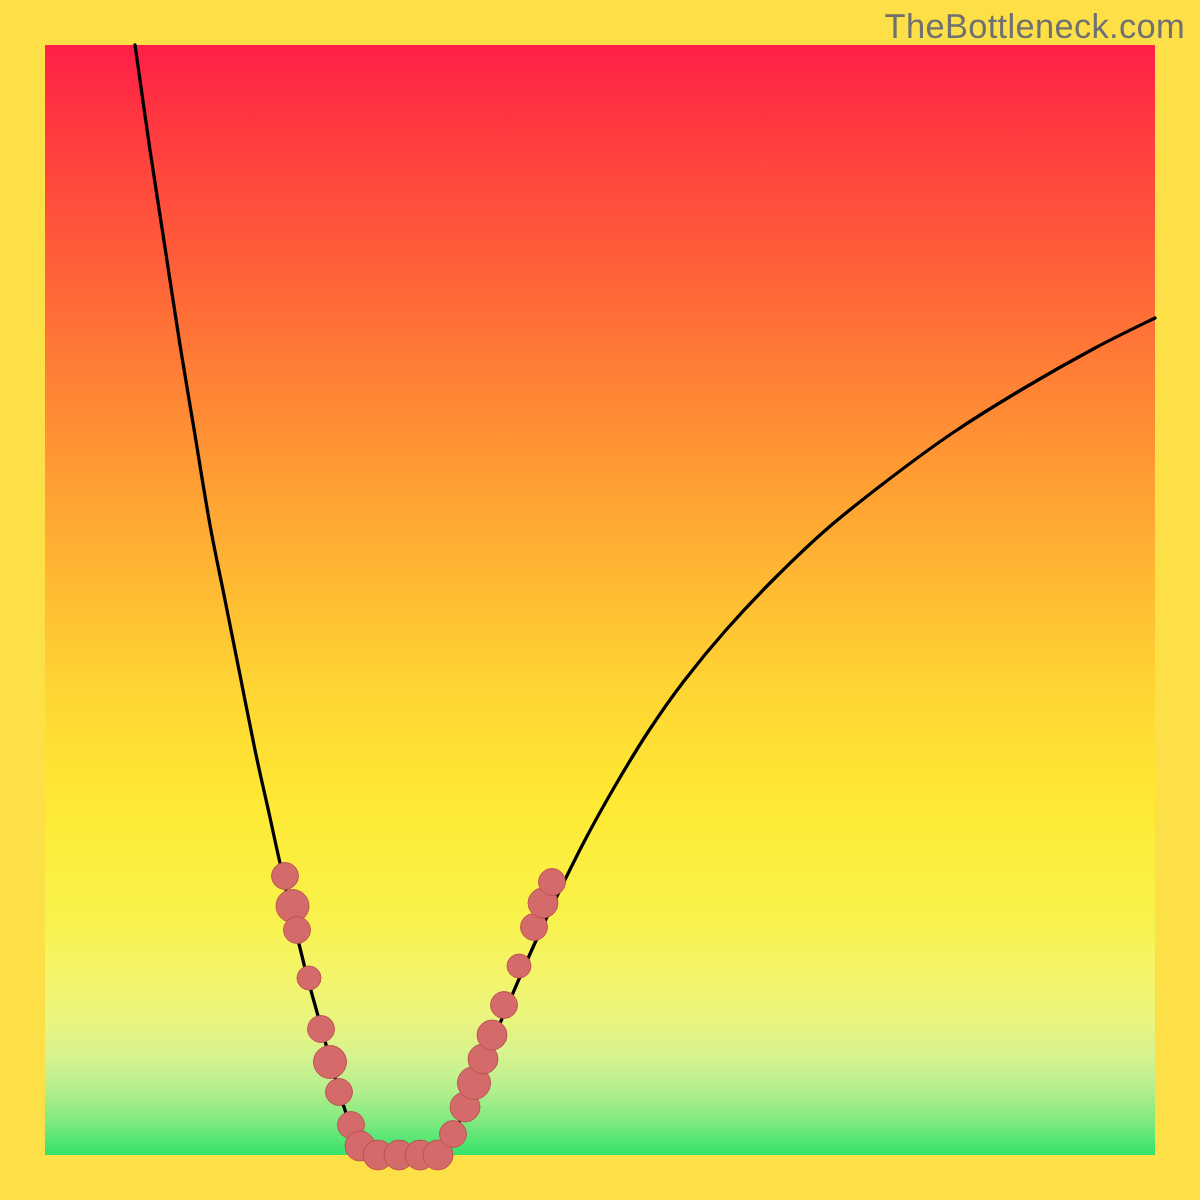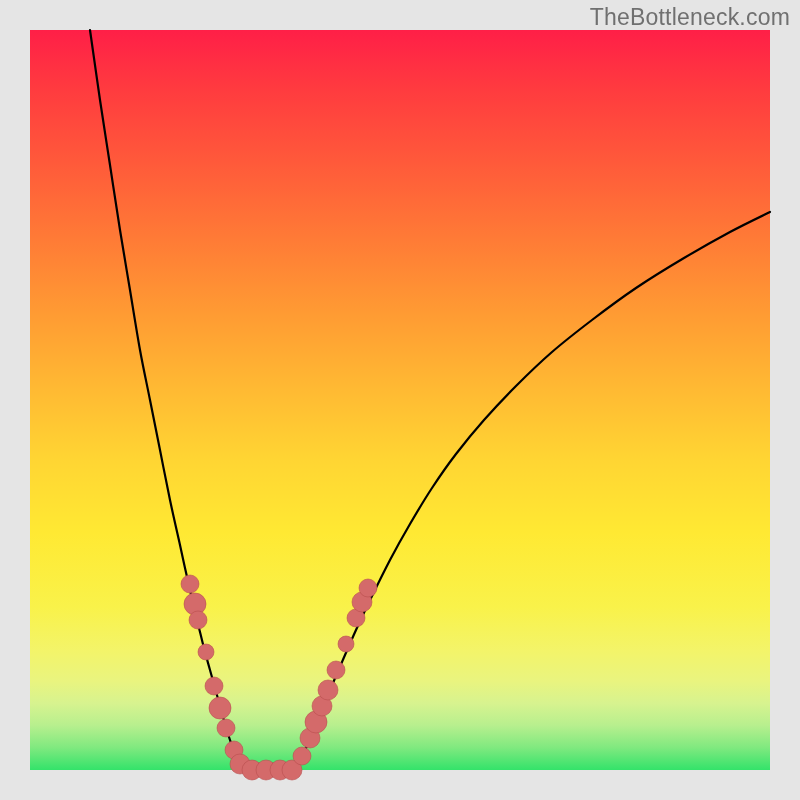--- a/index.html
+++ b/index.html
@@ -10,21 +10,21 @@
     overflow: hidden;
     background: #000;
     font-family: Arial, Helvetica, sans-serif;
   }
   .frame {
     position: absolute;
     left: 0;
     top: 0;
     width: 800px;
     height: 800px;
-    background: #e5e5e5;
+    background: #fde047;
     text-align: right;
   }
   .plot {
     position: absolute;
     left: 30px;
     top: 30px;
     width: 740px;
     height: 740px;
     background: linear-gradient(to bottom,
       #ff1f47 0%,

